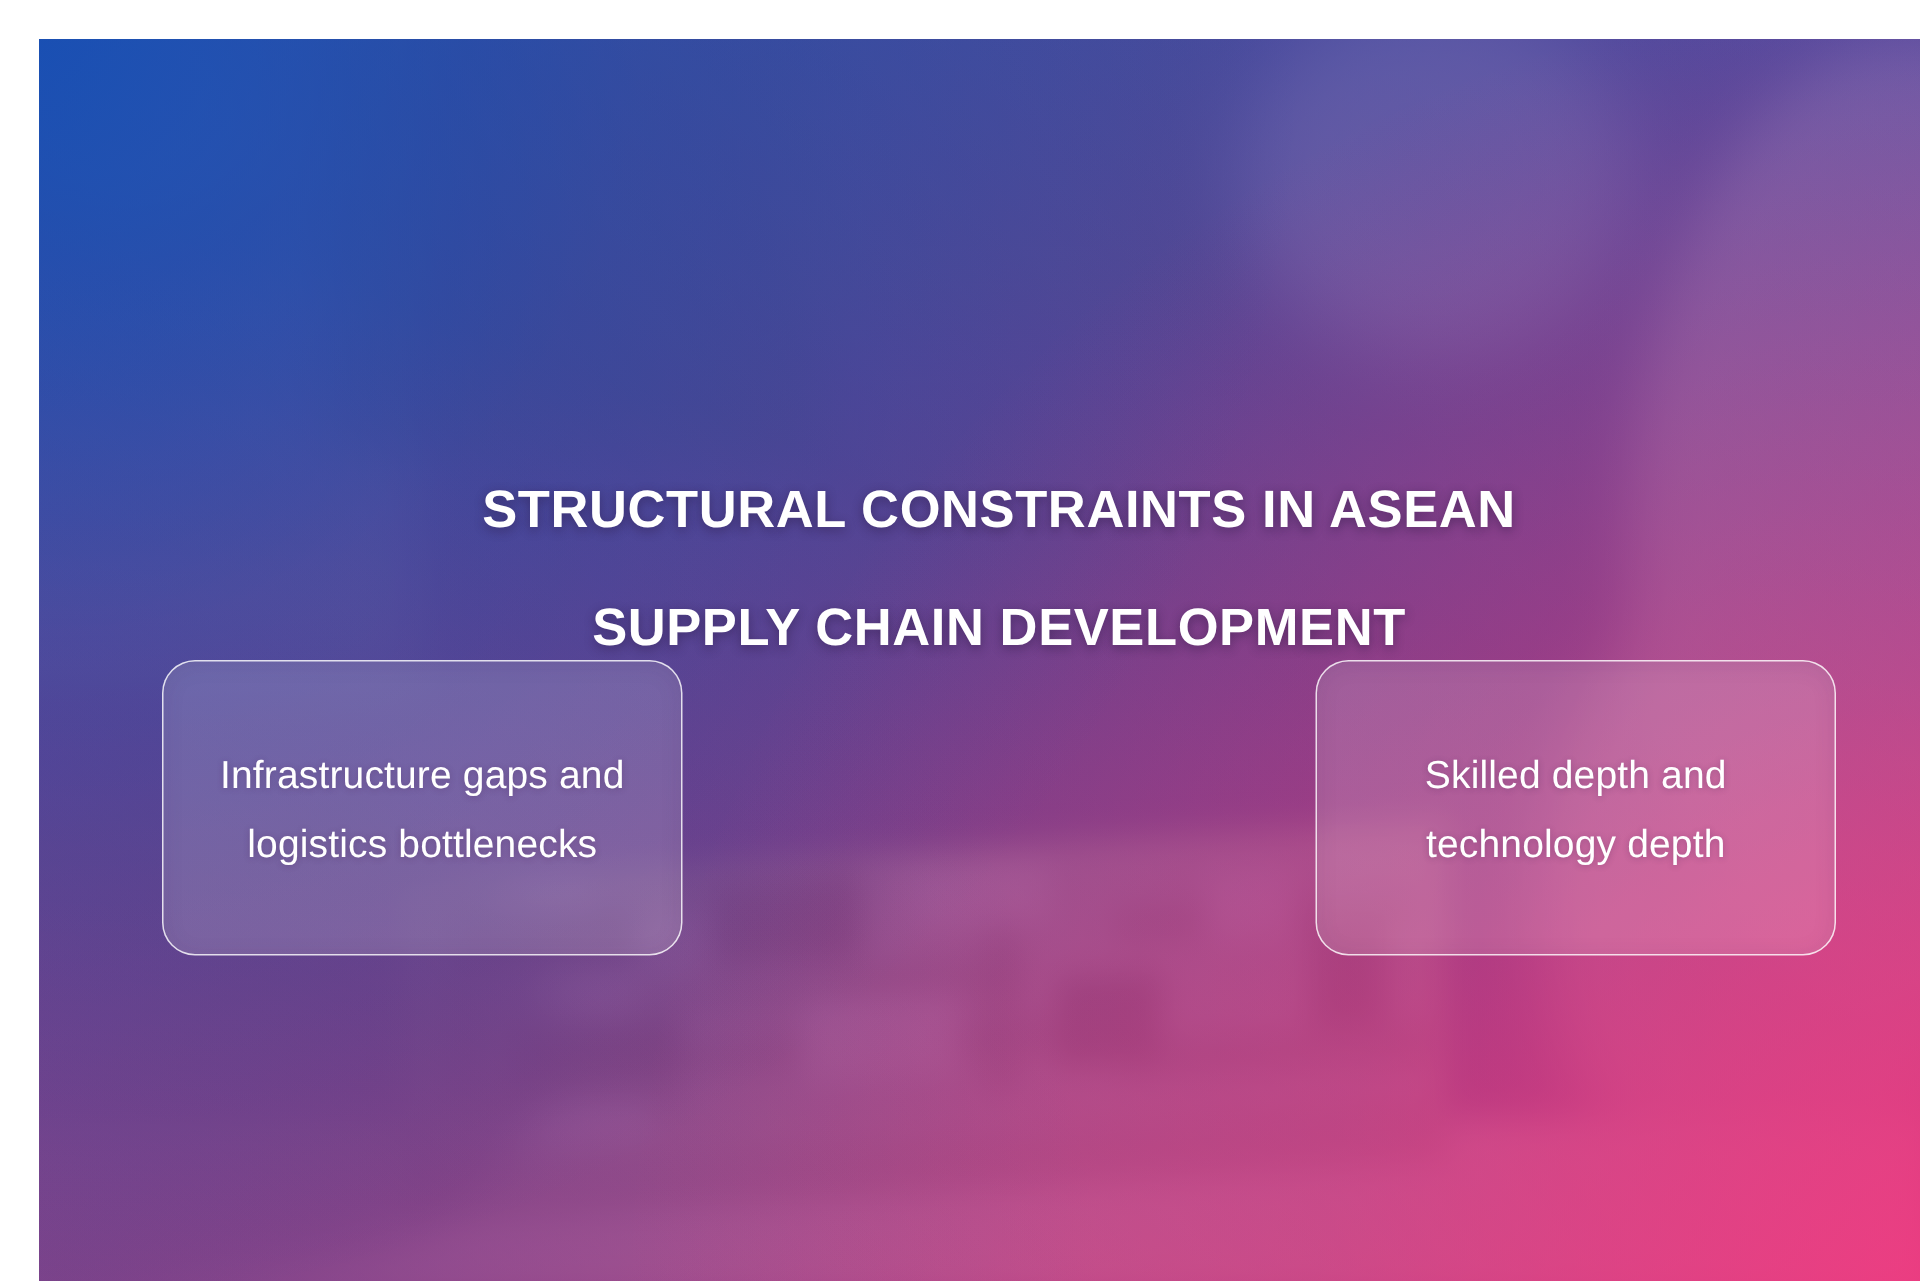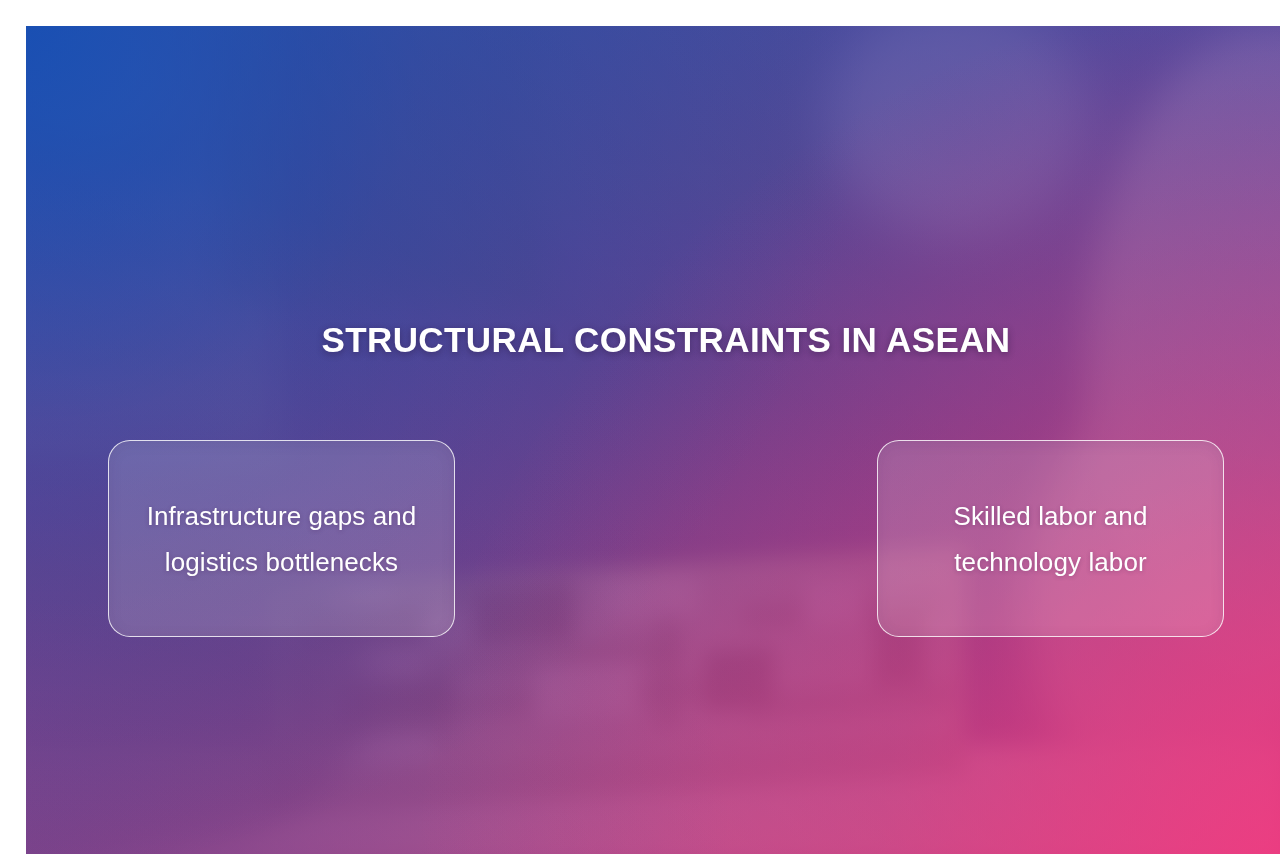--- a/index.html
+++ b/index.html
@@ -255,28 +255,29 @@
   <div class="grad-cool" style="background:linear-gradient(118deg, rgba(18,80,178,.88) 0%, rgba(62,74,160,.80) 26%, rgba(110,70,150,.72) 50%, rgba(170,60,135,.74) 74%, rgba(238,55,125,.84) 100%);"></div>
   <div class="grad-warm" style="background:linear-gradient(200deg, rgba(40,90,185,.52) 0%, rgba(95,70,150,.30) 42%, rgba(210,55,120,.42) 78%, rgba(243,60,128,.62) 100%);"></div>
   <div class="grad-main" style="background:radial-gradient(circle at 100% 100%, rgba(245,58,128,.80) 0%, rgba(230,60,130,.34) 28%, rgba(120,60,150,0) 58%),
                         radial-gradient(circle at 0% 0%,  rgba(20,78,180,.82) 0%, rgba(30,80,175,.30) 26%, rgba(60,70,160,0) 55%),
                         radial-gradient(circle at 0% 100%, rgba(80,66,140,.55) 0%, rgba(92,74,142,0) 46%);"></div>
 
   <div class="content">
 
     <h1 class="title">
       <span class="title-line">STRUCTURAL CONSTRAINTS IN ASEAN</span>
+      <span class="title-line">SUPPLY CHAIN DEVELOPMENT</span>
     </h1>
 
     <div class="cards">
 
       <div class="card">
         <span class="card-text">Infrastructure gaps and logistics bottlenecks</span>
       </div>
 
       <div class="card">
-        <span class="card-text">Skilled labor and technology labor</span>
+        <span class="card-text">Skilled depth and technology depth</span>
       </div>
 
 
     </div>
   </div>
 </div>
 
 </body></html>

